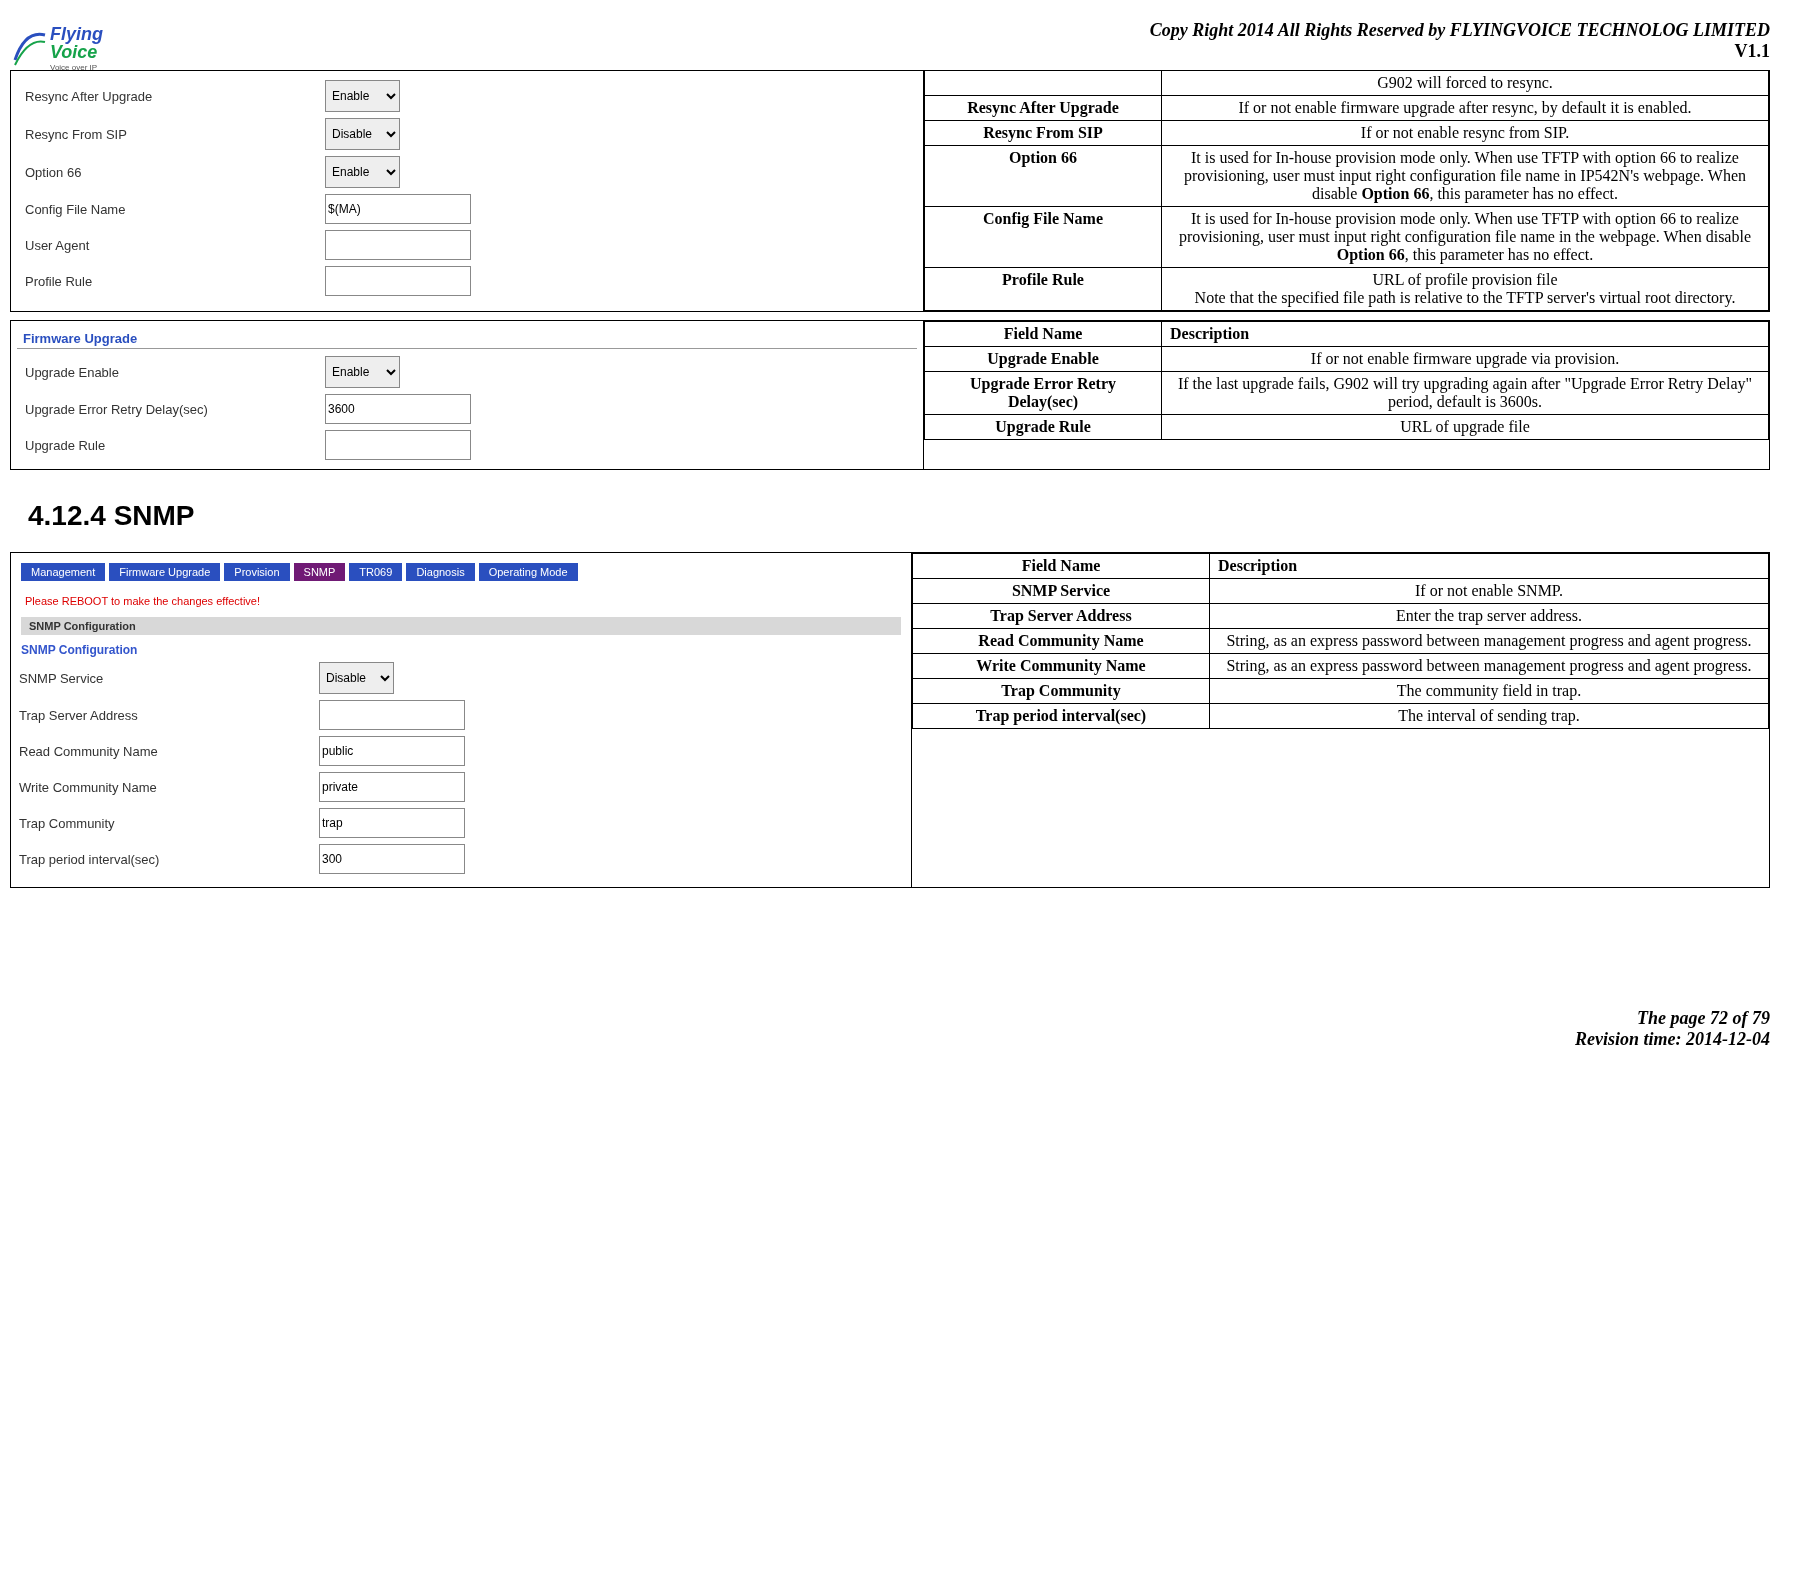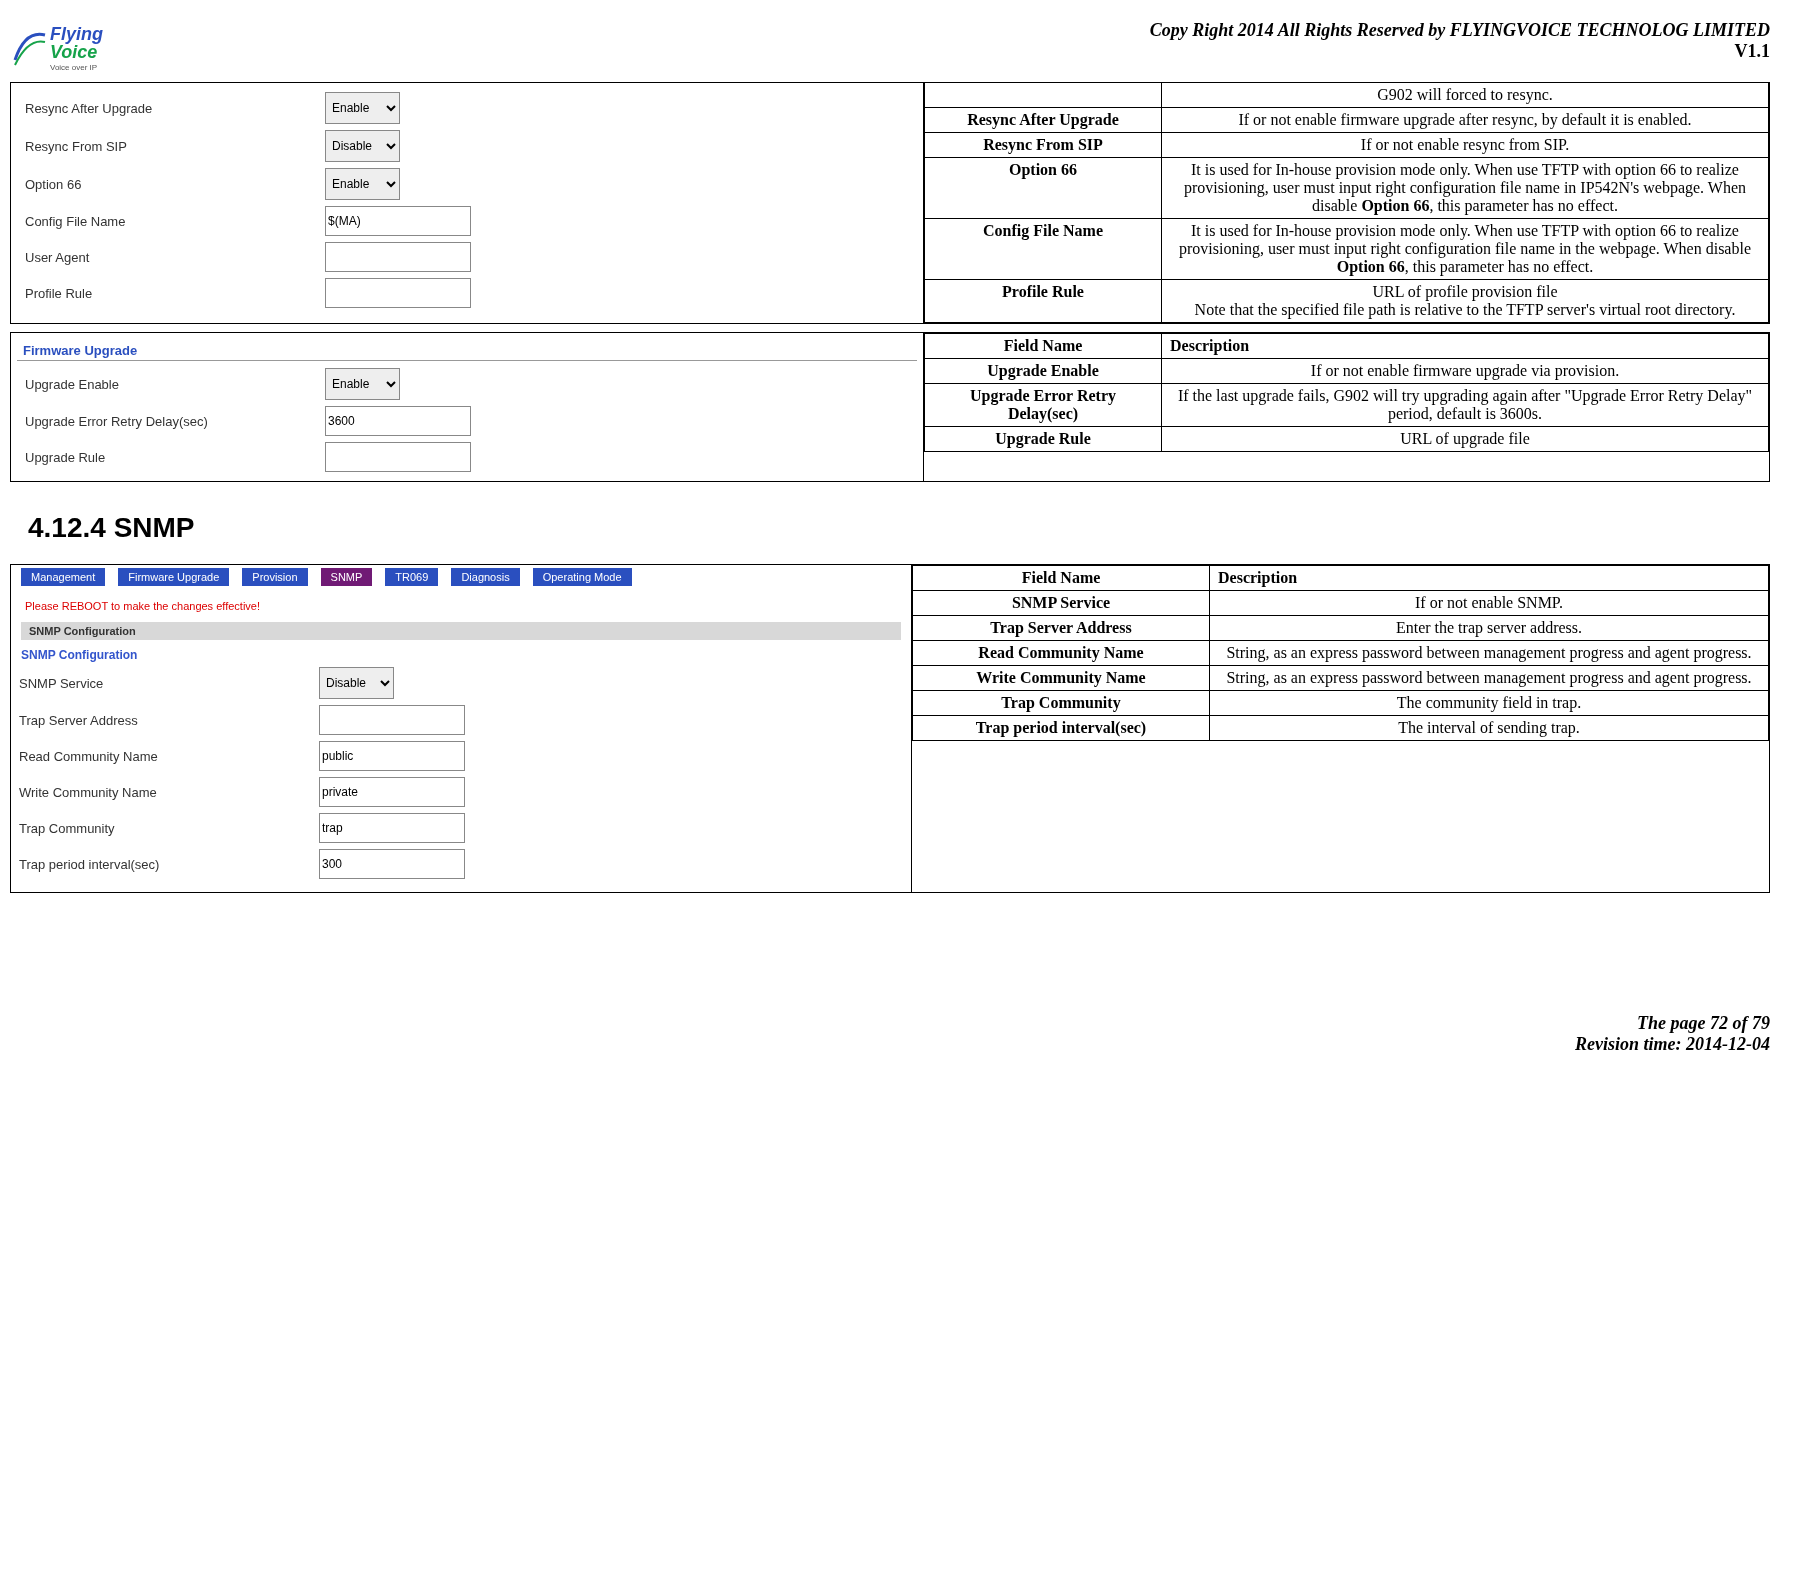--- a/index.html
+++ b/index.html
@@ -24,21 +24,21 @@
   .header-right {
     text-align: right;
     font-style: italic;
     font-weight: bold;
     font-size: 18px;
   }
   .version {
     text-align: right;
     font-weight: bold;
     font-size: 18px;
-    margin-bottom: 20px;
+    margin-bottom: 8px;
   }
   .two-col {
     display: flex;
     border: 1px solid #000;
     margin-bottom: 8px;
   }
   .two-col .left-pane {
     flex: 0 0 900px;
     border-right: 1px solid #000;
     padding: 6px;
@@ -102,22 +102,22 @@
     width: 220px;
   }
   .heading-4124 {
     font-family: Arial, sans-serif;
     font-weight: bold;
     font-size: 28px;
     margin: 30px 0 20px 18px;
   }
   .tabbar {
     display: flex;
-    gap: 13px;
-    margin: 3px 0 8px 10px;
+    gap: 4px;
+    margin: 10px 0 8px 10px;
   }
   .tabbar .tab {
     background: #2a4fbf;
     color: #fff;
     font-size: 11px;
     padding: 3px 10px;
     font-family: Arial, sans-serif;
   }
   .tabbar .tab.active {
     background: #701a75;

